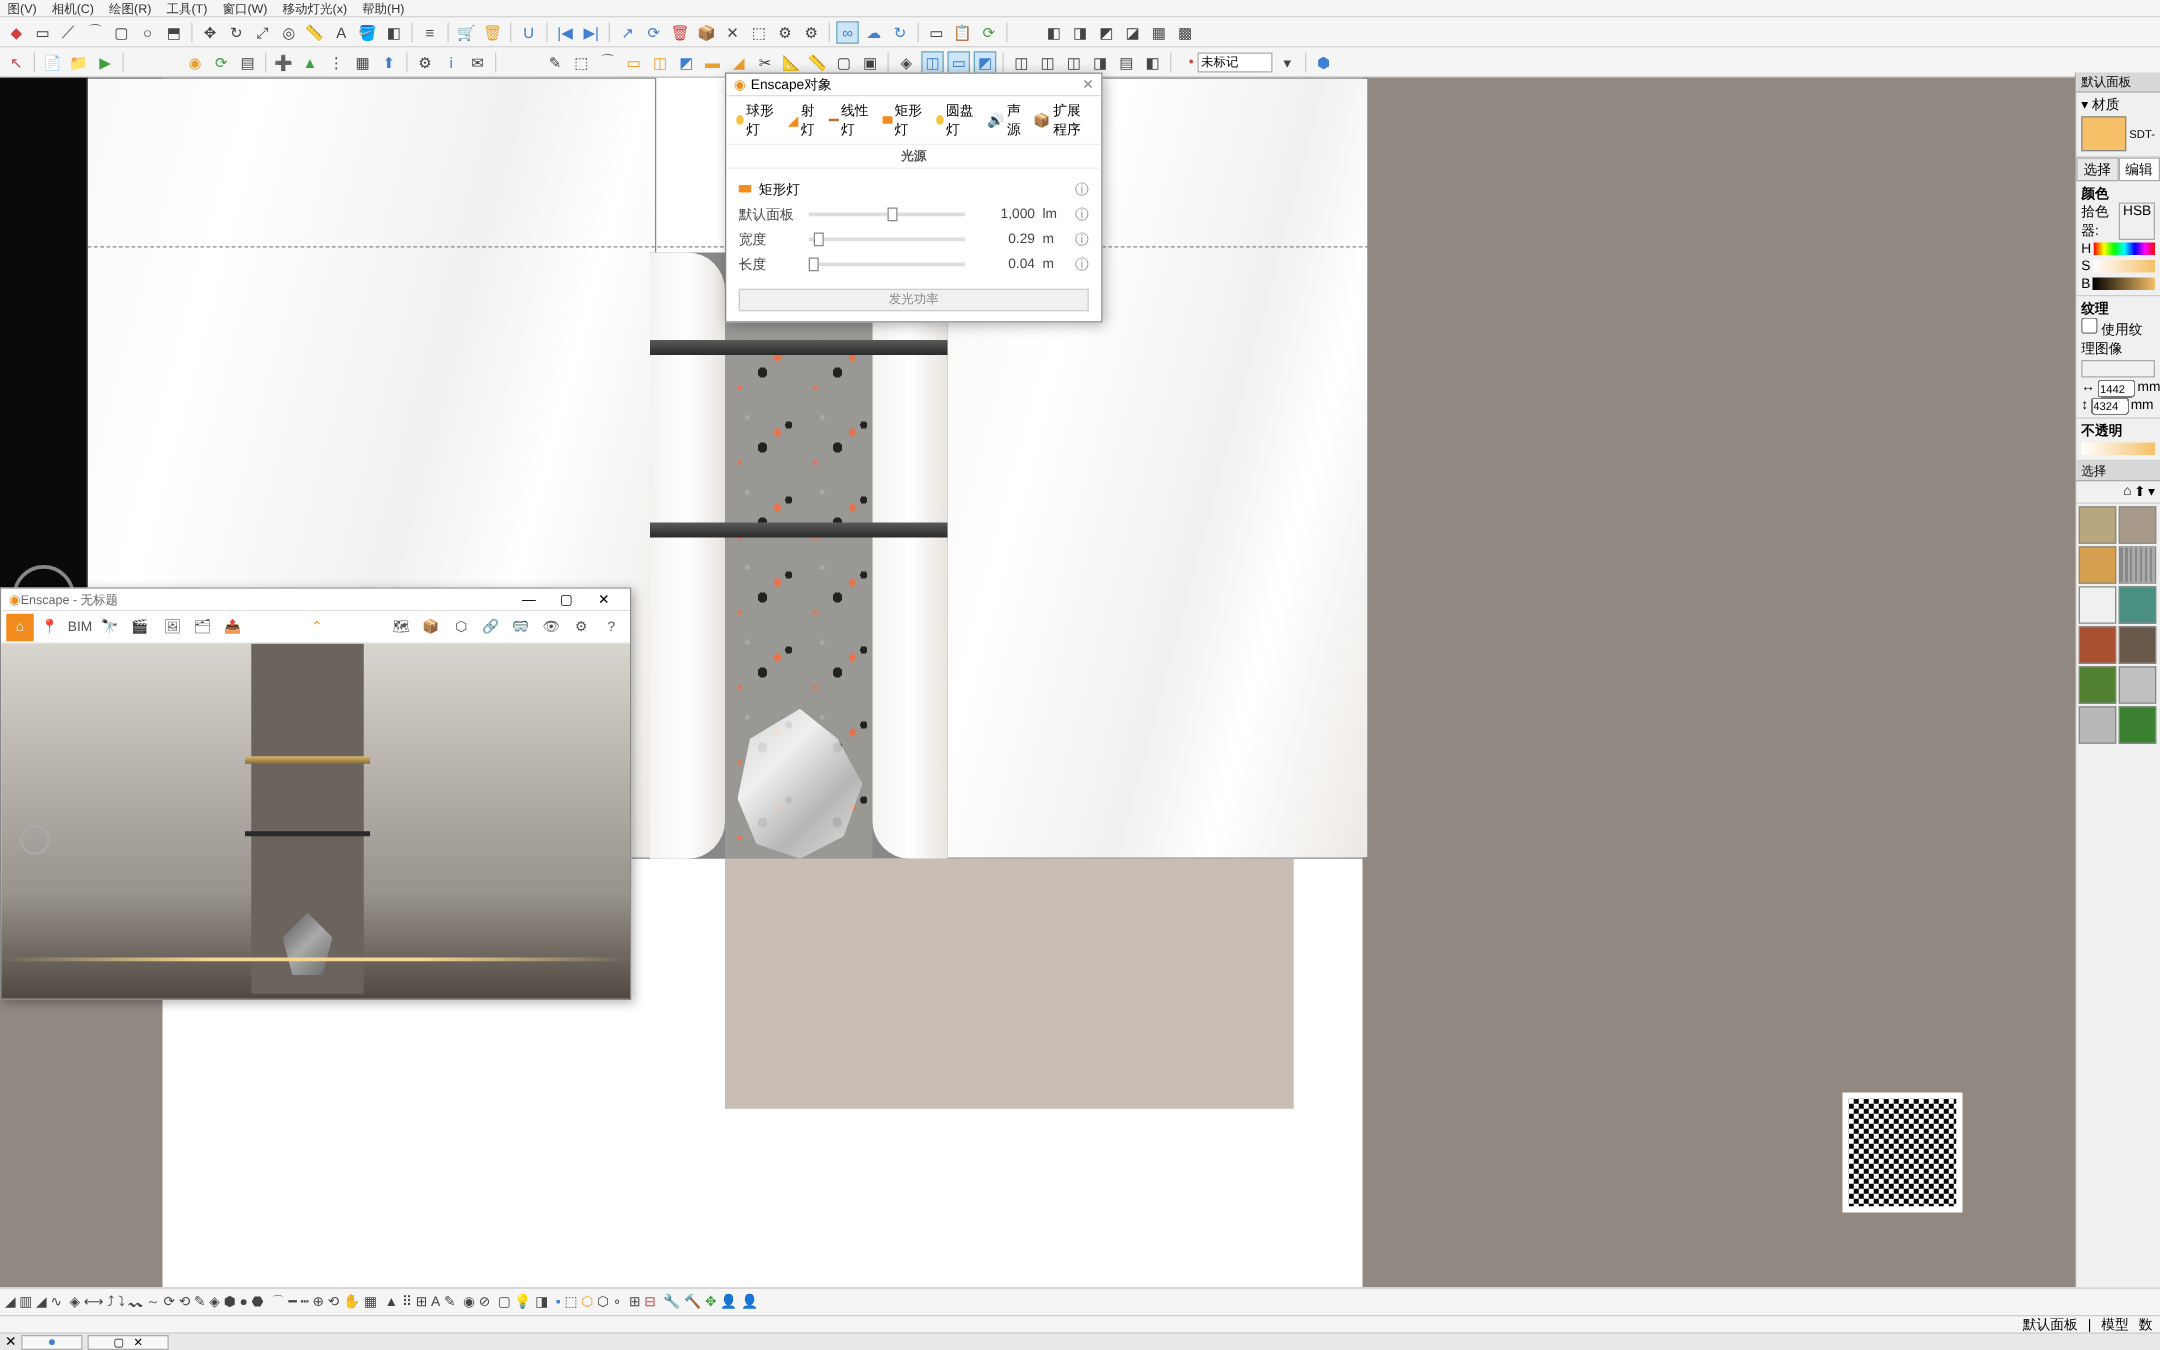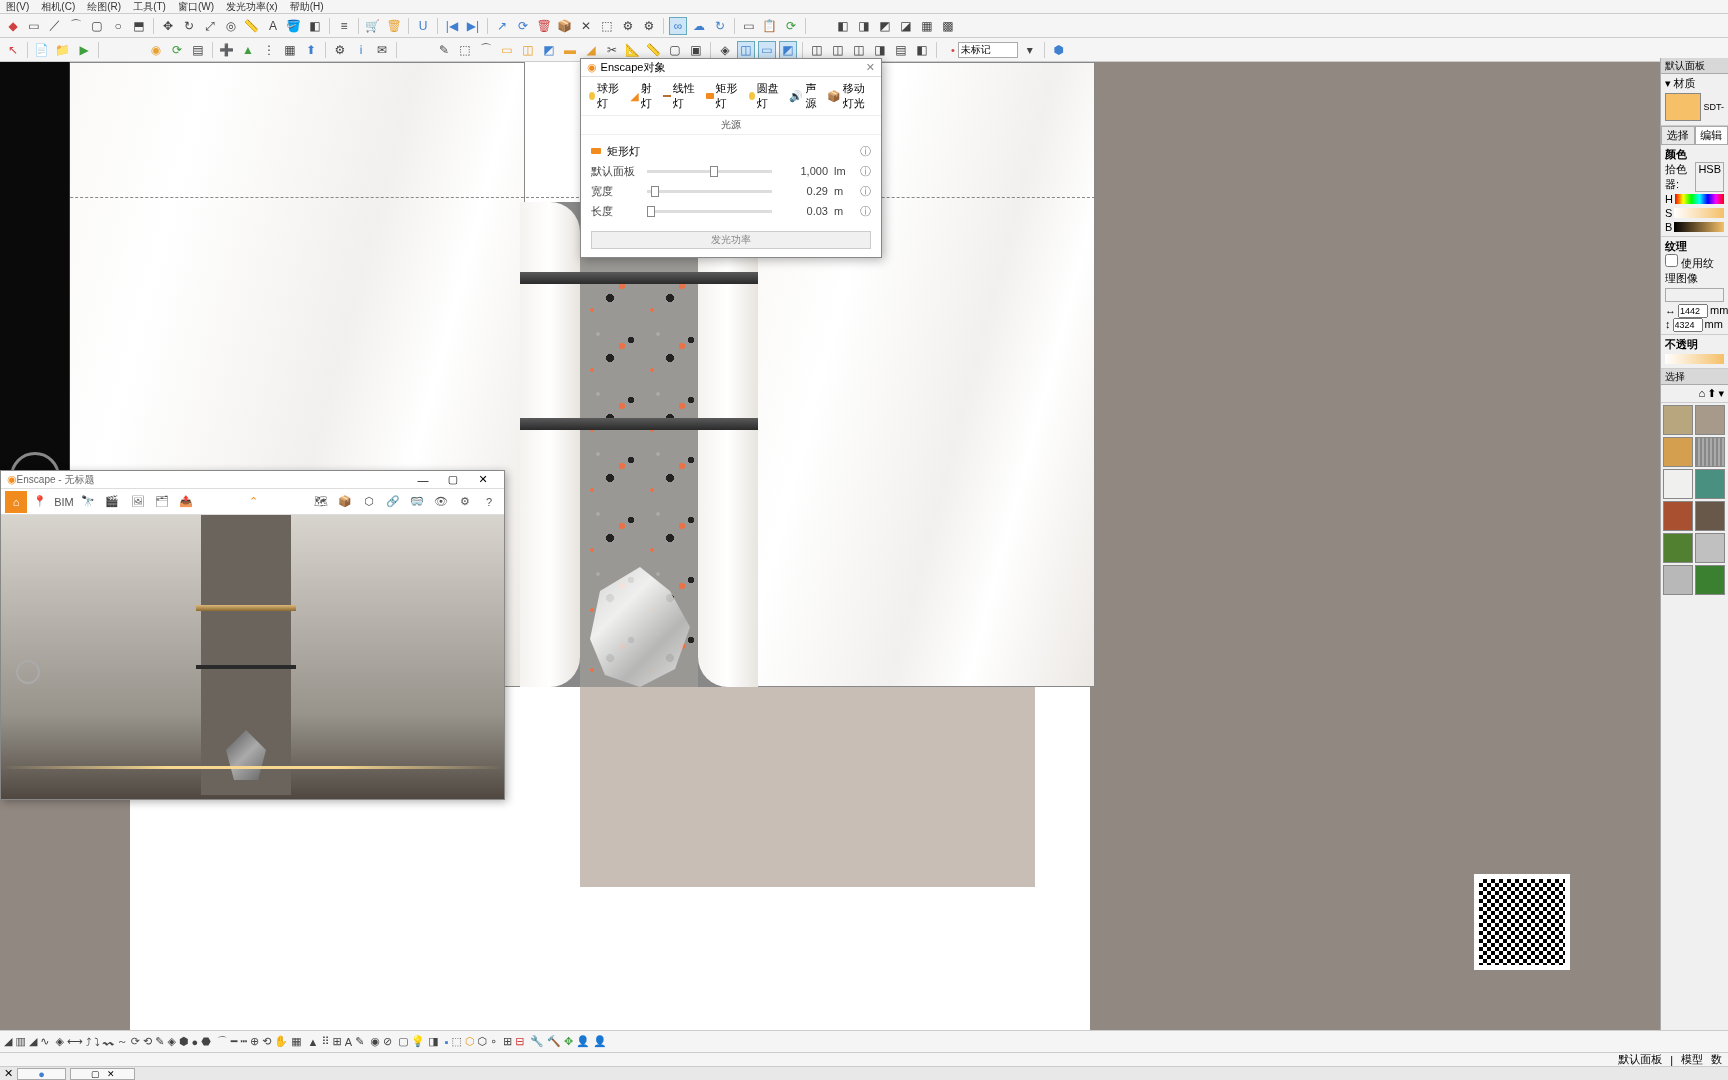--- a/index.html
+++ b/index.html
@@ -51,21 +51,21 @@
 .dialog{position:absolute;top:58px;left:580px;width:302px;background:#fff;border:1px solid #888;box-shadow:2px 2px 10px rgba(0,0,0,.3);}
 .dlg-title{height:18px;display:flex;align-items:center;padding:0 6px;border-bottom:1px solid #ddd;font-size:10px;}
 .dlg-title .eic{color:#f28b1e;margin-right:4px;}
 .dlg-title .x{margin-left:auto;cursor:pointer;color:#888;}
 .dlg-tabs{display:flex;gap:8px;padding:4px 8px;border-bottom:1px solid #eee;font-size:10px;align-items:center;}
 .dlg-tabs .tab{display:flex;align-items:center;gap:2px;cursor:pointer;}
 .dlg-tabs .bullet{width:8px;height:8px;border-radius:50%;display:inline-block;}
 .b-yellow{background:#f5c542;}
 .b-rect{width:10px;height:6px;background:#f28b1e;border-radius:1px;}
 .b-line{width:10px;height:2px;background:#b57030;}
-.dlg-sub{text-align:center;font-size:10px;color:#555;padding:2px 0;border-bottom:1px solid #eee;}
+.dlg-sub{text-align:center;font-size:10px;color:#555;padding:2px 0;border-bottom:1px solid #eee;font-weight:bold;}
 .dlg-body{padding:6px 10px;}
 .dlg-row{display:flex;align-items:center;height:20px;gap:6px;font-size:10px;}
 .dlg-row .lbl{width:50px;color:#444;}
 .dlg-row .slider{flex:1;height:3px;background:#ddd;position:relative;}
 .dlg-row .slider .thumb{position:absolute;top:-4px;width:8px;height:11px;background:#fff;border:1px solid #888;}
 .dlg-row .val{width:50px;text-align:right;color:#444;}
 .dlg-row .unit{width:20px;color:#444;}
 .dlg-row .info{color:#888;cursor:pointer;}
 .dlg-btn{margin:4px 10px 8px;height:18px;background:#f0f0f0;border:1px solid #ccc;text-align:center;font-size:10px;line-height:16px;color:#888;}
 .right-panel{position:absolute;top:58px;right:0;width:68px;bottom:32px;background:#f0f0f0;border-left:1px solid #aaa;}
@@ -89,21 +89,21 @@
 </style>
 </head>
 <body>
 
 <div class="menubar">
   <span>图(V)</span>
   <span>相机(C)</span>
   <span>绘图(R)</span>
   <span>工具(T)</span>
   <span>窗口(W)</span>
-  <span>发光功率(x)</span>
+  <span>移动灯光(x)</span>
   <span>帮助(H)</span>
 </div>
 
 <div class="toolbar">
   <div class="ico red">◆</div>
   <div class="ico dark">▭</div>
   <div class="ico dark">／</div>
   <div class="ico dark">⌒</div>
   <div class="ico dark">▢</div>
   <div class="ico dark">○</div>
@@ -300,21 +300,21 @@
     <div class="tab">
         <span class="bullet b-yellow"></span>
         <span>圆盘灯</span>
       </div>
     <div class="tab">
         <span>🔊</span>
         <span>声源</span>
       </div>
     <div class="tab">
         <span>📦</span>
-        <span>移动灯光</span>
+        <span>扩展程序</span>
       </div>
   </div>
   <div class="dlg-sub">光源</div>
   <div class="dlg-body">
     <div class="dlg-row">
       <span class="b-rect"></span>
         <span>矩形灯</span>
       <span style="flex:1"></span>
       <span class="info">ⓘ</span>
     </div>
@@ -334,21 +334,21 @@
         </div>
       <span class="val">0.29</span>
       <span class="unit">m</span>
       <span class="info">ⓘ</span>
     </div>
     <div class="dlg-row">
       <span class="lbl">长度</span>
       <div class="slider">
           <div class="thumb" style="left:0%"></div>
         </div>
-      <span class="val">0.03</span>
+      <span class="val">0.04</span>
       <span class="unit">m</span>
       <span class="info">ⓘ</span>
     </div>
   </div>
   <div class="dlg-btn">发光功率</div>
 </div>
 
 <div class="right-panel">
   <div class="rp-title">默认面板</div>
   <div class="rp-sec">

